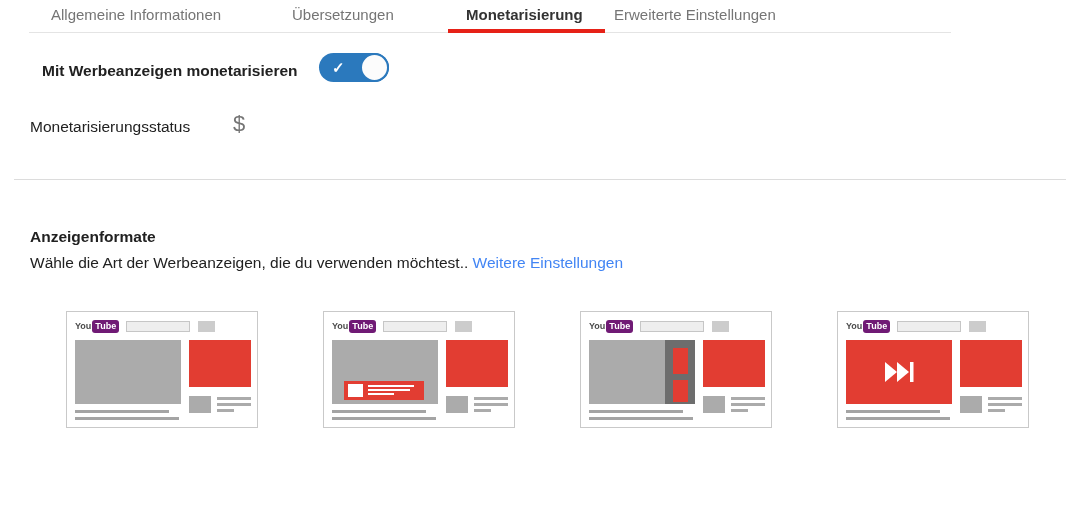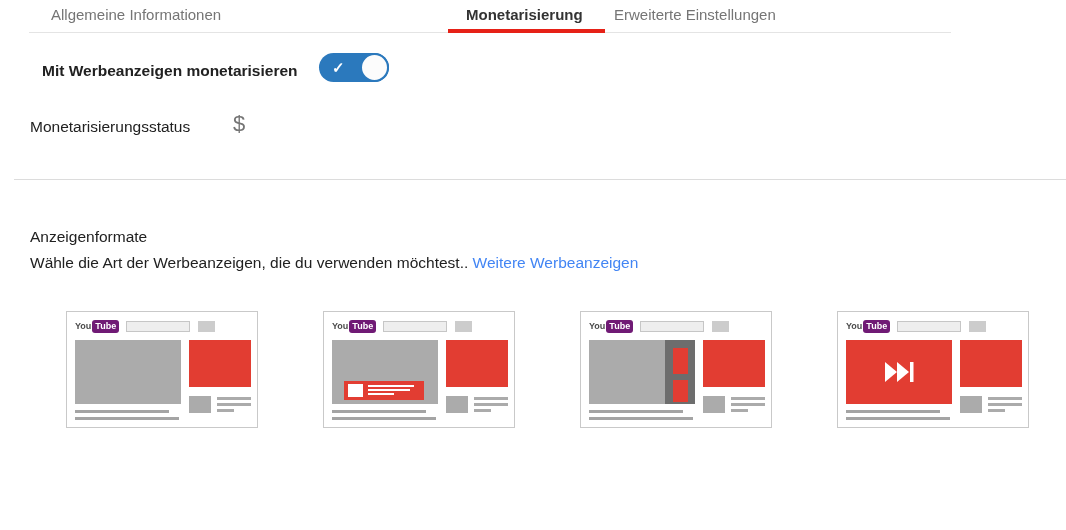--- a/index.html
+++ b/index.html
@@ -26,21 +26,21 @@
   .toggle-check { position:absolute; left:13px; top:5px; color:#ffffff; font-size:15px; font-weight:700; line-height:19px; }
   .toggle-knob { position:absolute; right:0; top:0; width:29px; height:29px; border-radius:50%; background:#fcfcfc; border:2px solid #2b79bd; box-sizing:border-box; }
 
   
   .status-label { position:absolute; left:30px; top:118px; font-size:15.5px; font-weight:400; }
   .dollar { position:absolute; left:233px; top:111px; font-size:22px; color:#757575; }
 
   .divider { position:absolute; left:14px; right:0; top:179px; height:1px; background:#dcdcdc; }
 
   
-  .sec-title { position:absolute; left:30px; top:228px; font-size:15.5px; font-weight:400; }
+  .sec-title { position:absolute; left:30px; top:228px; font-size:15.5px; font-weight:700; }
   .sec-desc { position:absolute; left:30px; top:254px; font-size:15.5px; color:#212121; white-space:nowrap; }
   .link { color:#4285f4; text-decoration:none; cursor:pointer; }
 
   
   .format-col { position:absolute; top:311px; width:235px;margin-left:36px; }
   .col-1 { left:30px; }
   .col-2 { left:287px; }
   .col-3 { left:544px; }
   .col-4 { left:801px; }
 
@@ -82,39 +82,40 @@
   .ic-card1 { top:8px; height:26px; }
   .ic-card2 { top:40px; height:22px; }
 </style>
 </head>
 <body>
 
 <div>
 
   <div class="tabbar">
     <div class="tab tab-1">Allgemeine Informationen</div>
+    <div class="tab tab-2">Übersetzungen</div>
     <div class="tab tab-3 active">Monetarisierung</div>
     <div class="tab tab-4">Erweiterte Einstellungen</div>
   </div>
 
   <div class="monetize-label">Mit Werbeanzeigen monetarisieren</div>
   <div class="toggle">
     <span class="toggle-check">✓</span>
     <span class="toggle-knob"></span>
   </div>
 
   <div class="status-label">Monetarisierungsstatus</div>
   <div class="dollar">$</div>
 
   <div class="divider"></div>
 
   <div class="sec-title">Anzeigenformate</div>
   <div class="sec-desc">
     <span>Wähle die Art der Werbeanzeigen, die du verwenden möchtest..</span>
-    <a class="link">Weitere Werbeanzeigen</a>
+    <a class="link">Weitere Einstellungen</a>
   </div>
 
   <div class="format-col col-1">
     <div class="card">
       <div class="yt-header">
         <span class="yt-you">You</span>
           <span class="yt-tube">Tube</span>
         <span class="yt-search"></span>
         <span class="yt-btn"></span>
       </div>

